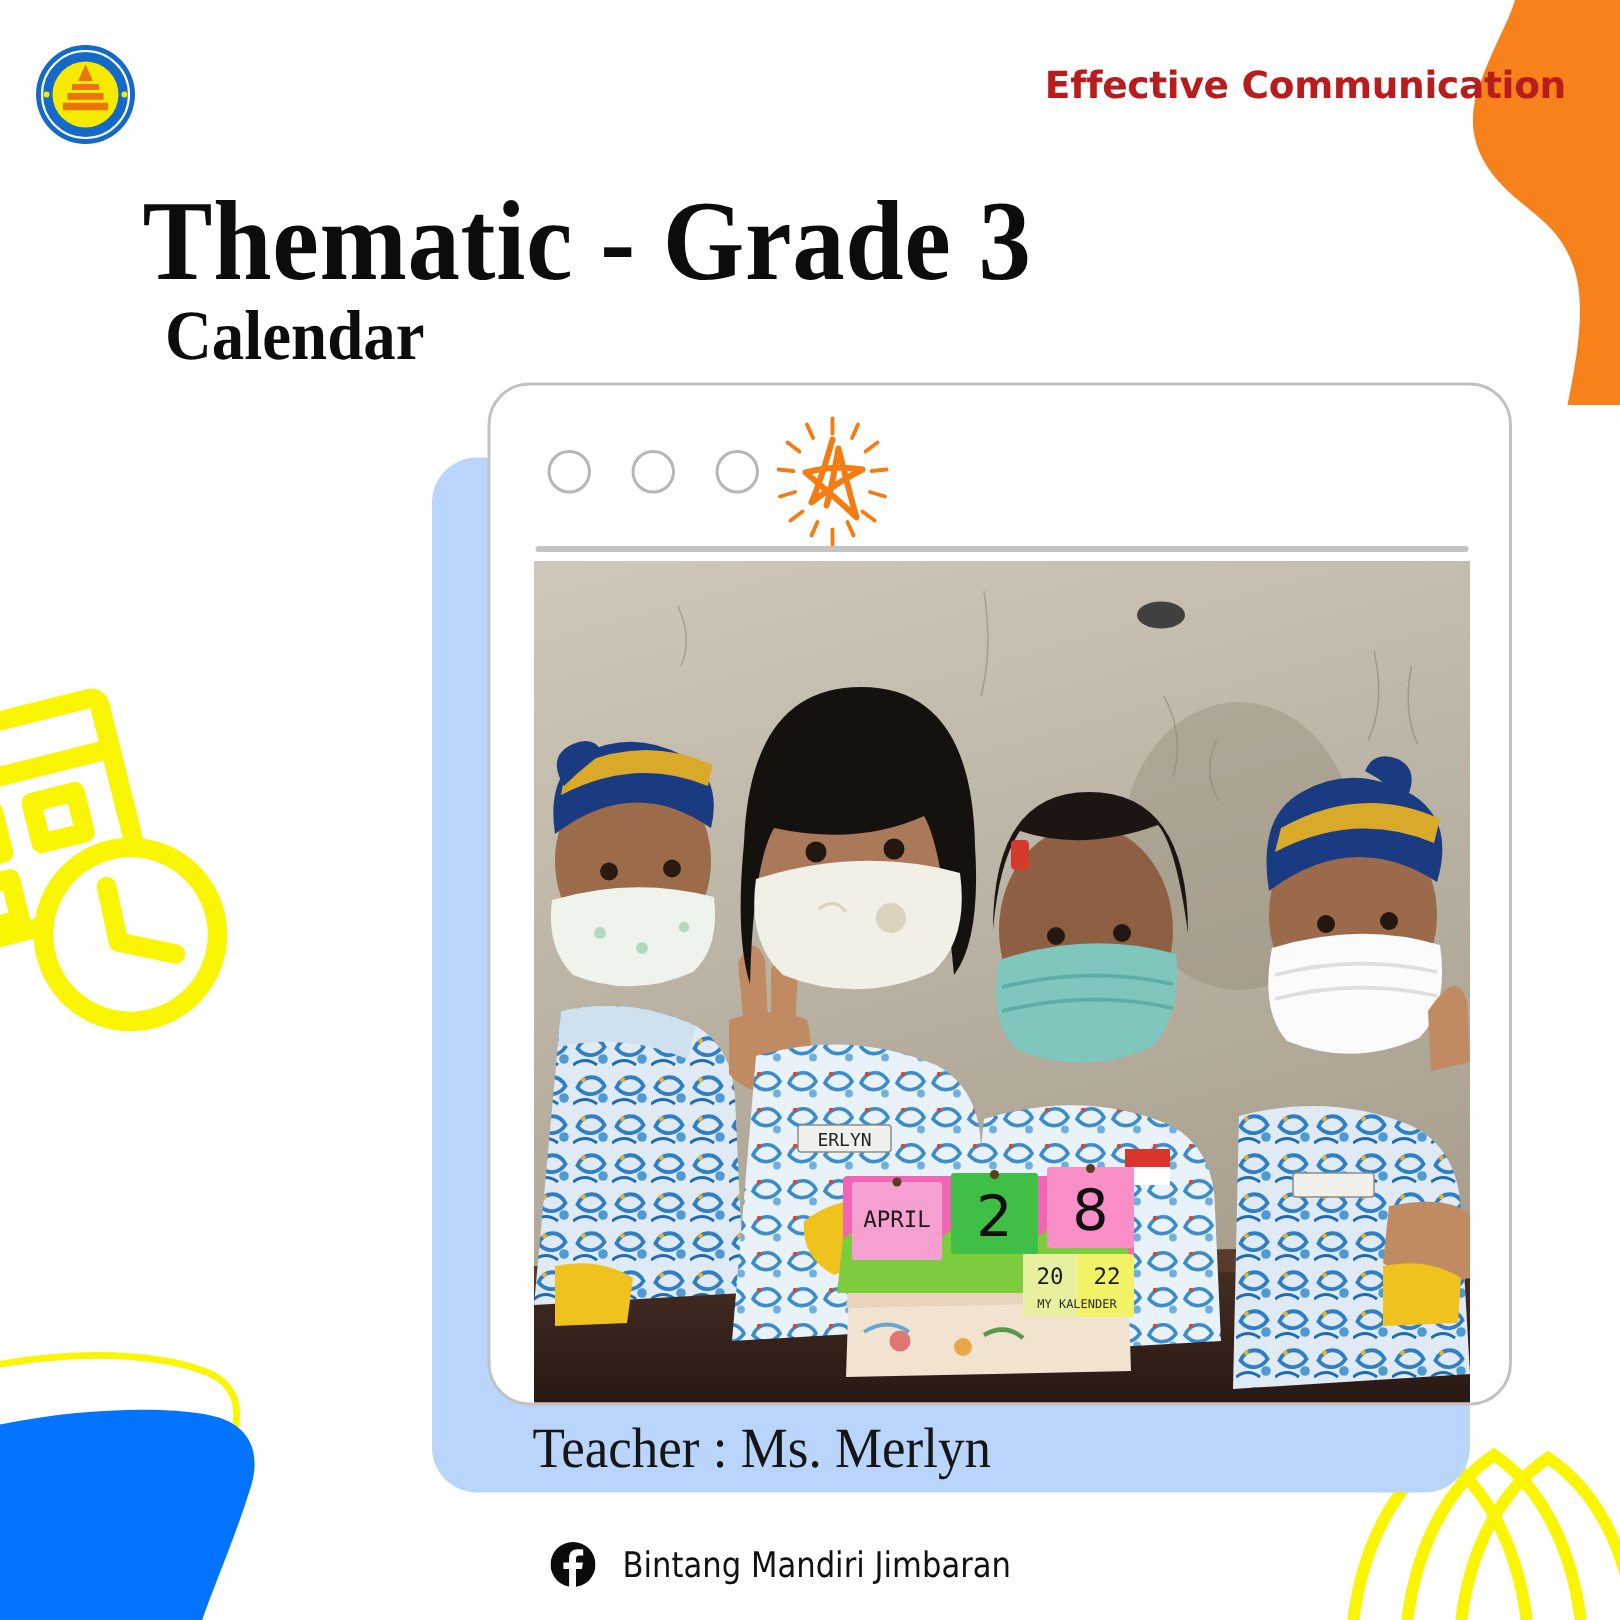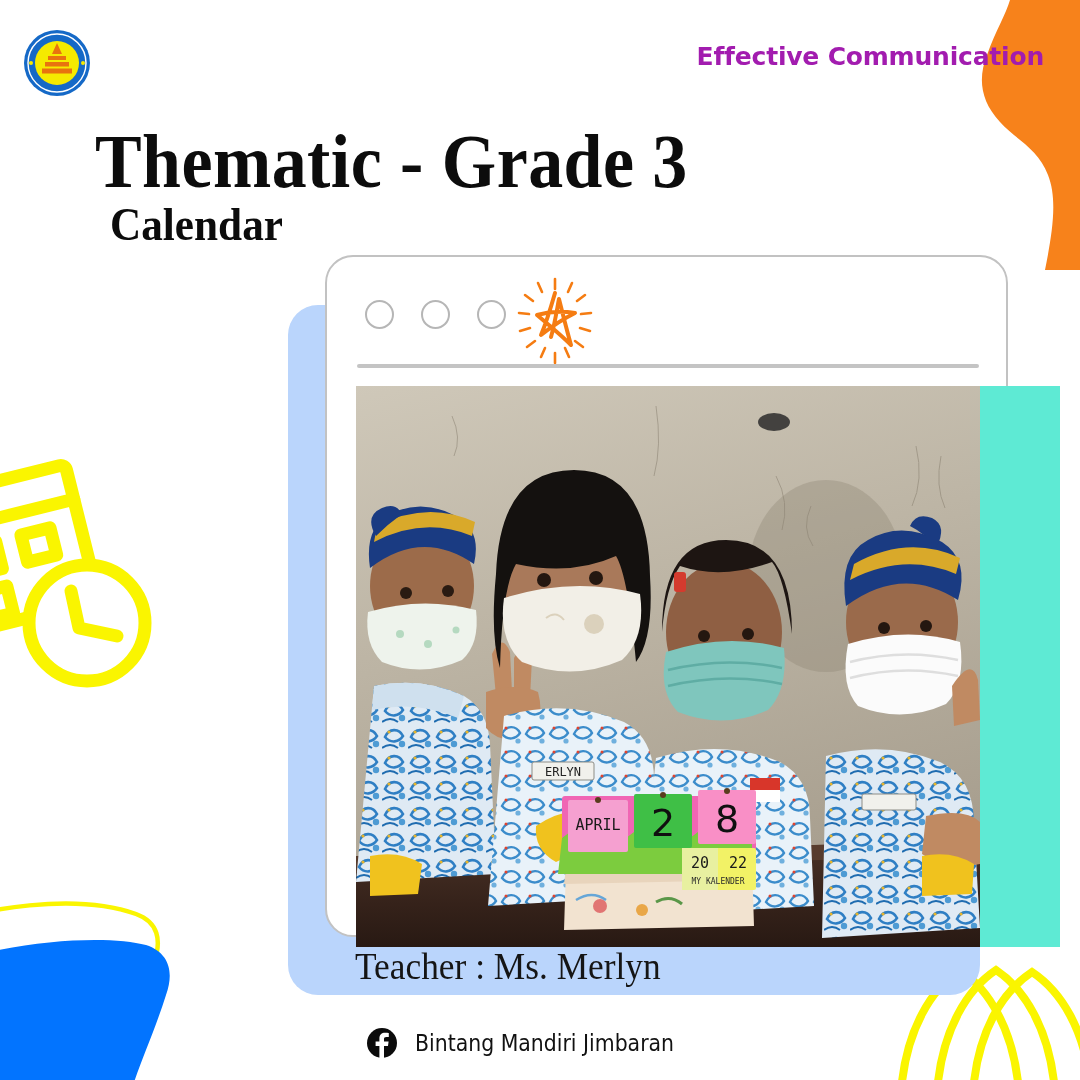--- a/index.html
+++ b/index.html
@@ -19,21 +19,21 @@
   #yellow-outline-deco { left:-60px; top:900px; width:250px; height:185px; }
   #yellow-arcs-deco { right:0px; top:960px; width:190px; height:122px; }
 
   
   #school-logo {
     position:absolute; left:22px; top:28px; width:70px; height:70px;
   }
 
   #header-tagline {
     position:absolute; right:36px; top:42px;
-    font-size:25px; font-weight:bold; color:#a21caf;
+    font-size:25px; font-weight:bold; color:#b91c1c;
     letter-spacing:-0.2px;
     font-family:"DejaVu Sans", sans-serif;
   }
 
   #main-title {
     position:absolute; left:95px; top:118px;
     font-family:"Liberation Serif", serif;
     font-size:76px; font-weight:bold; color:#0c0c0c;
     letter-spacing:0.5px;
     transform:scaleX(0.92);
@@ -83,24 +83,24 @@
   }
 
   #star-doodle { position:absolute; left:180px; top:20px; width:96px; height:92px; }
 
   #card-divider {
     position:absolute; left:30px; top:107px;
     width:622px; height:4px; background:#c4c4c4; border-radius:2px;
   }
 
   #photo-frame {
-    position:absolute; left:29px; top:129px;
-    width:704px; height:561px;
+    position:absolute; left:29px; top:117px;
+    width:624px; height:561px;
     overflow:hidden;
-    background:#5eead4;
+    background:#ef4444;
   }
 
   
   #footer-bar {
     position:absolute; left:0; top:1018px; width:1080px; height:50px;
     display:flex; align-items:center; justify-content:center; gap:11px;
   }
   .footer-item { display:flex; align-items:center; gap:18px; }
   .footer-text {
     font-size:23.5px; color:#111111; white-space:nowrap;

